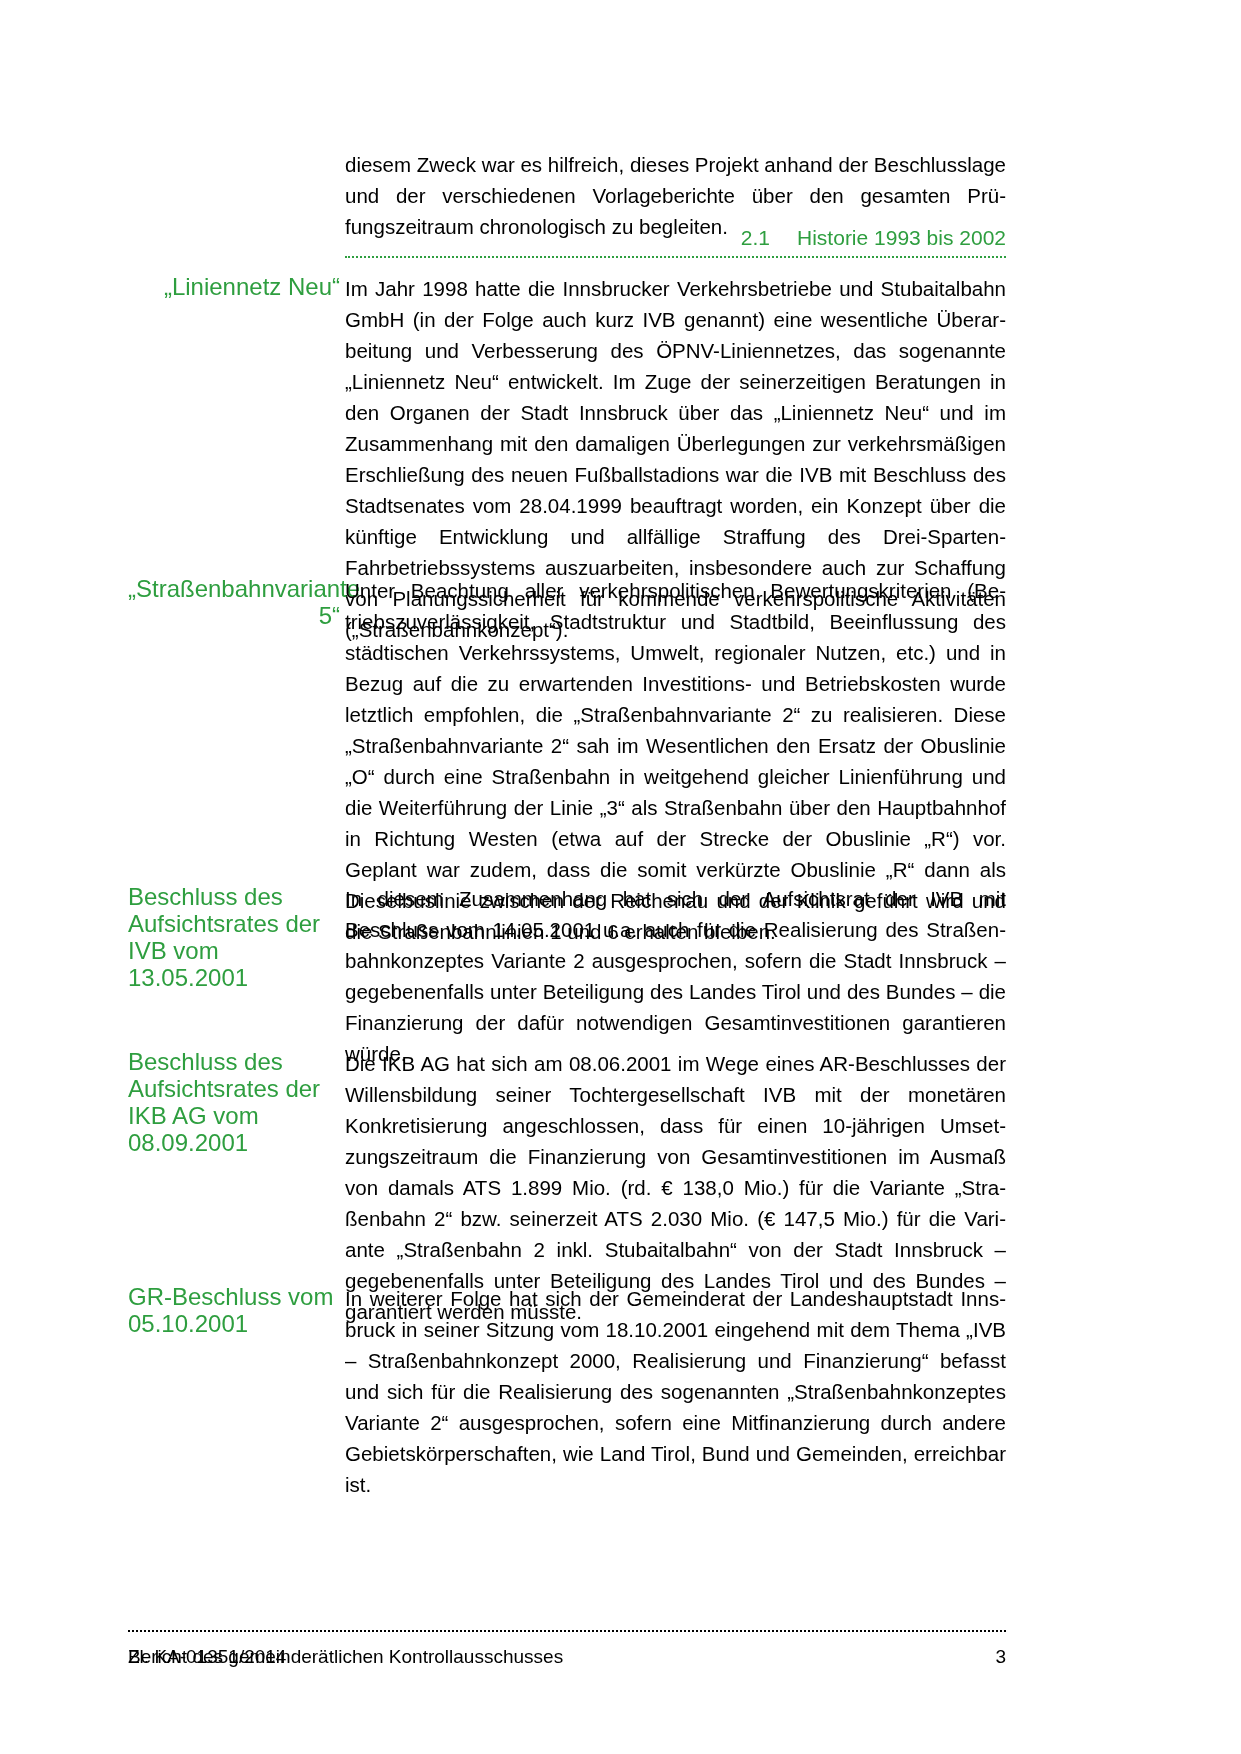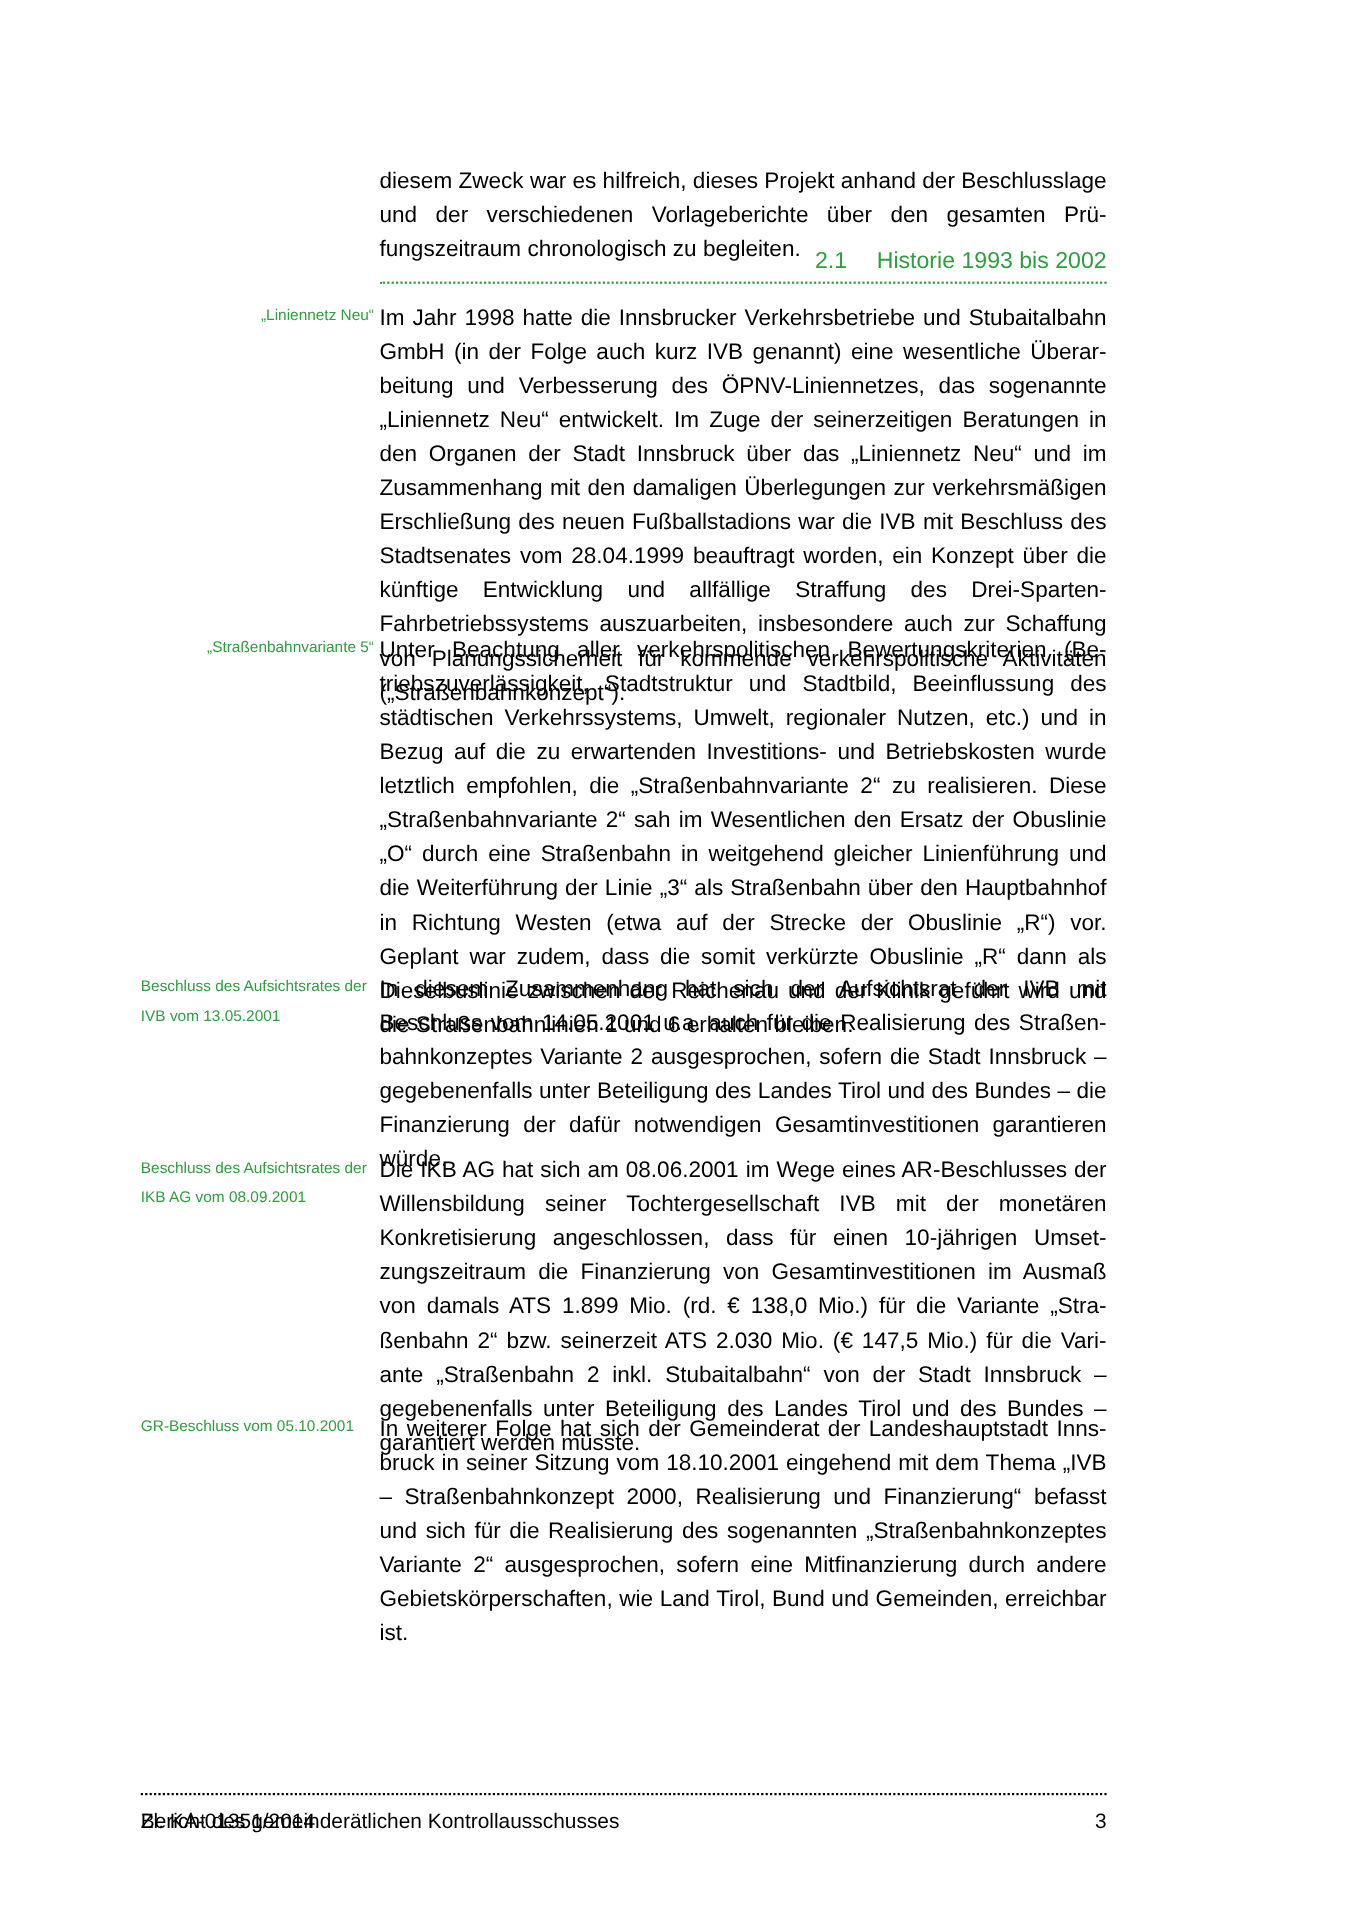--- a/index.html
+++ b/index.html
@@ -53,21 +53,21 @@
   .block {
     position: absolute;
     left: 128px;
     width: 878px;
   }
   .note {
     position: absolute;
     left: 0;
     width: 212px;
     color: #2e9e3f;
-    font-size: 14px;
+    font-size: 24px;
     line-height: 27px;
   }
   .note.right {
     text-align: right;
   }
   .para {
     position: absolute;
     left: 217px;
     width: 661px;
     font-size: 20.5px;

